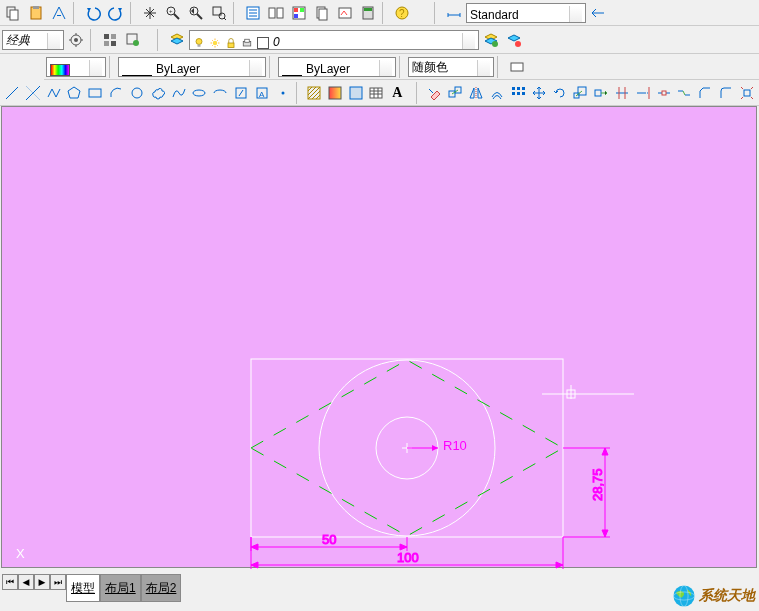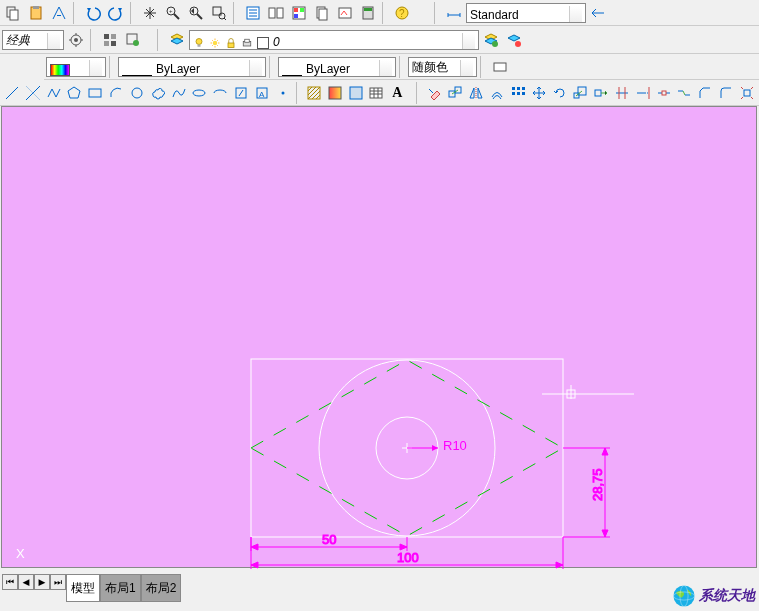--- a/index.html
+++ b/index.html
@@ -8,23 +8,23 @@
 .tb .btn { width: 22px; height: 22px; display: inline-flex; align-items: center; justify-content: center; border: 1px solid transparent; cursor: pointer; }
 .sep { width: 6px; height: 22px; border-left: 1px solid #bbb; margin: 0 2px; }
 .dd { background: #fff; border: 1px solid #888; height: 20px; display: inline-flex; align-items: flex-end; padding: 0 3px; gap: 4px; min-width: 60px; position: relative; white-space: nowrap; }
 .dd::after { content: ""; width: 12px; height: 16px; margin-left: auto; background: linear-gradient(#fff,#eee); border-left: 1px solid #ccc; display: inline-block; position: relative; }
 .dd .arr { position: absolute; right: 3px; top: 6px; width: 0; height: 0; border-left: 3px solid transparent; border-right: 3px solid transparent; border-top: 4px solid #333; }
 .canvas { position: relative; width: 756px; height: 462px; background: #f0abfc; border: 1px solid #888; margin-left: 1px; }
 svg.icon { width: 16px; height: 16px; }
 .tabs { position: absolute; bottom: 9px; left: 2px; display: flex; font-size: 12px; }
 .tabs .scroll { display: flex; }
 .tabs .scroll div { background: #eee; border: 1px solid #888; width: 16px; height: 16px; display: inline-flex; align-items: center; justify-content: center; font-size: 9px; }
-.tabs .tab { background: #fff; border: 1px solid #888; padding: 13px 4px; height: 16px; display: inline-flex; align-items: center; }
+.tabs .tab { background: #fff; border: 1px solid #888; padding: 13px 4px; height: 16px; display: inline-flex; align-items: center; text-decoration: underline; }
 .tabs .tab.inactive { background: #a3a3a3; }
-.watermark { position: absolute; right: 4px; bottom: 2px; display: flex; align-items: center; font-size: 14px; font-weight: bold; font-style: italic; color: #4c1d95; }
+.watermark { position: absolute; right: 4px; bottom: 2px; display: flex; align-items: center; font-size: 14px; font-weight: bold; font-style: italic; color: #a16207; }
 .watermark .globe { width: 26px; height: 26px; margin-right: 2px; }
 </style>
 </head>
 <body>
 
 <div class="tb" style="height:26px;">
   <span class="btn">
       <svg class="icon" viewBox="0 0 16 16">
         <rect x="2" y="2" width="8" height="10" fill="none" stroke="#555"></rect>
         <rect x="5" y="5" width="8" height="10" fill="#fff" stroke="#555"></rect>
@@ -231,21 +231,21 @@
     <span>ByLayer</span>
     <span class="arr"></span>
   </div>
   <span class="sep"></span>
   <div class="dd" style="width:118px">
     <span style="display:inline-block;width:20px;border-top:1px solid #000"></span>
     <span>ByLayer</span>
     <span class="arr"></span>
   </div>
   <span class="sep"></span>
-  <div class="dd" style="width:69px">
+  <div class="dd" style="width:86px">
     <span>随颜色</span>
     <span class="arr"></span>
   </div>
   <span class="sep"></span>
   <span class="btn">
       <svg class="icon" viewBox="0 0 16 16">
         <rect x="2" y="4" width="12" height="8" fill="#fff" stroke="#555"></rect>
       </svg>
     </span>
 </div>

